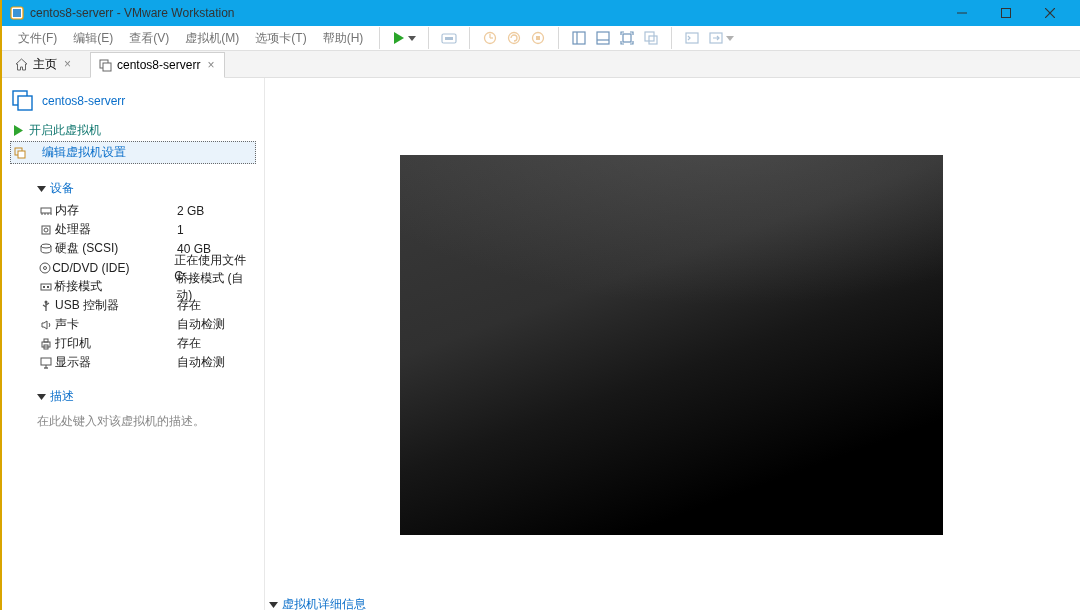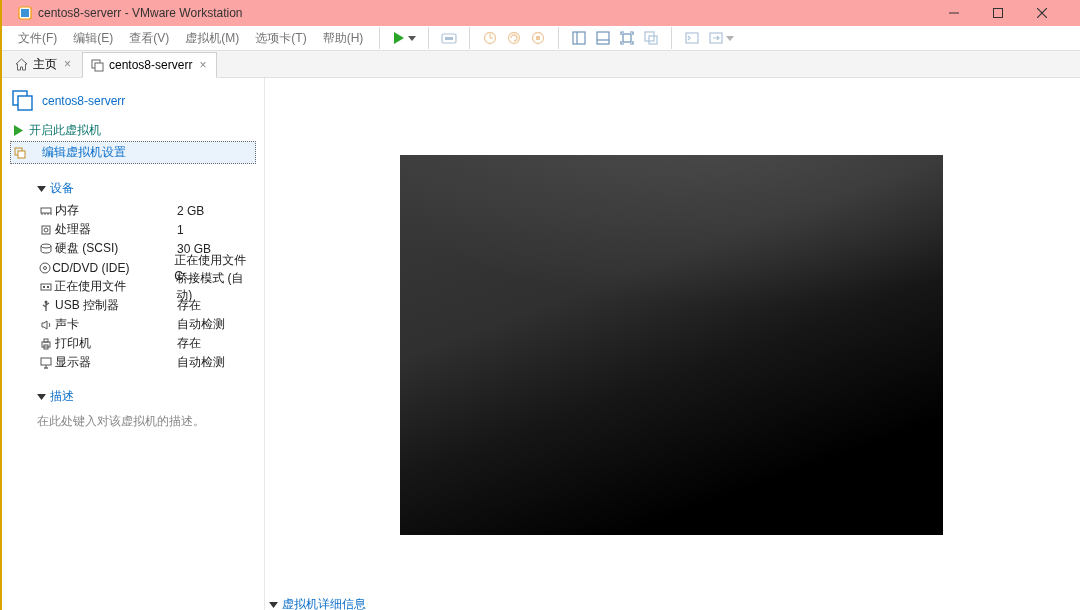--- a/index.html
+++ b/index.html
@@ -1,33 +1,33 @@
 <!DOCTYPE html>
 <html><head>
   <meta charset="utf-8">
   <style>
     * { box-sizing: border-box; margin: 0; padding: 0; font-family: "Microsoft YaHei", "Segoe UI", sans-serif; font-size: 12px; }
     body { width: 1080px; height: 610px; overflow: hidden; background: #fff; border-left: 2px solid #d9a400; }
 
     
-    .title-bar { height: 26px; display: flex; align-items: center; padding: 0 16px; background: #fca5a5; }
+    .title-bar { height: 26px; display: flex; align-items: center; padding: 0 8px; background: #0ea5e9; }
     .title-bar .app-icon { width: 14px; height: 14px; margin-right: 6px; display: flex; align-items: center; justify-content: center; }
     .title-bar .title-text { color: #333; }
     .win-controls { margin-left: auto; display: flex; gap: 0; }
     .win-btn { width: 44px; height: 26px; display: flex; align-items: center; justify-content: center; cursor: pointer; }
 
     
     .menu-bar { height: 24px; display: flex; align-items: center; padding: 0 8px; background: #fff; }
     .menu-item { padding: 3px 8px; color: #737373; cursor: pointer; }
     .tb-sep { width: 1px; height: 22px; background: #d8d8d8; margin: 0 8px; }
     .tb-btn { width: 24px; height: 24px; display: flex; align-items: center; justify-content: center; cursor: pointer; opacity: .8; }
     .play-btn { display: flex; align-items: center; gap: 2px; padding: 2px 4px; cursor: pointer; }
 
     
-    .tabs { height: 28px; border-top: 1px solid #e0e0e0; border-bottom: 1px solid #e0e0e0; background: #f4f4f4; display: flex; align-items: stretch; padding-left: 4px; gap: 0; }
+    .tabs { height: 28px; border-top: 1px solid #e0e0e0; border-bottom: 1px solid #e0e0e0; background: #f4f4f4; display: flex; align-items: stretch; padding-left: 4px; gap: 8px; }
     .tab { display: flex; align-items: center; padding: 0 8px; gap: 5px; border: 1px solid transparent; cursor: pointer; }
     .tab.active { background: #fff; border: 1px solid #d0d0d0; border-bottom: 1px solid #fff; position: relative; top: 1px; }
     .tab .close-x { color: #888; cursor: pointer; padding: 0 2px; }
 
     
     .main { display: flex; height: calc(610px - 26px - 24px - 28px); }
     .side-panel { width: 262px; padding: 6px 8px 8px 8px; overflow: hidden; }
     .vm-title { display: flex; align-items: center; gap: 8px; padding: 6px 2px 8px 2px; color: #0b6fca; font-size: 18px; }
     .vm-title svg { flex-shrink: 0; }
 
@@ -245,41 +245,41 @@
             <span class="dev-value">1</span>
           </div>
           <div class="dev-row">
             <span class="dev-icon">
               <svg width="14" height="14">
                 <ellipse cx="7" cy="4" rx="5" ry="2" fill="none" stroke="#555" stroke-width="1"></ellipse>
                 <path d="M2 4v5c0 1.1 2.2 2 5 2s5-.9 5-2V4" fill="none" stroke="#555" stroke-width="1"></path>
               </svg>
             </span>
             <span class="dev-label">硬盘 (SCSI)</span>
-            <span class="dev-value">30 GB</span>
+            <span class="dev-value">40 GB</span>
           </div>
           <div class="dev-row">
             <span class="dev-icon">
               <svg width="14" height="14">
                 <circle cx="7" cy="7" r="5" fill="none" stroke="#555" stroke-width="1"></circle>
                 <circle cx="7" cy="7" r="1.5" fill="none" stroke="#555" stroke-width="1"></circle>
               </svg>
             </span>
             <span class="dev-label">CD/DVD (IDE)</span>
             <span class="dev-value">正在使用文件 C:...</span>
           </div>
           <div class="dev-row">
             <span class="dev-icon">
               <svg width="14" height="14">
                 <rect x="2" y="4" width="10" height="6" fill="none" stroke="#555" stroke-width="1"></rect>
                 <rect x="4" y="6" width="2" height="2" fill="#555"></rect>
                 <rect x="8" y="6" width="2" height="2" fill="#555"></rect>
               </svg>
             </span>
-            <span class="dev-label">正在使用文件</span>
+            <span class="dev-label">桥接模式</span>
             <span class="dev-value">桥接模式 (自动)</span>
           </div>
           <div class="dev-row">
             <span class="dev-icon">
               <svg width="14" height="14">
                 <circle cx="7" cy="3" r="1.5" fill="#555"></circle>
                 <line x1="7" y1="3" x2="7" y2="12" stroke="#555" stroke-width="1.3"></line>
                 <path d="M7 6l3 -2 M7 8l-3 -2" fill="none" stroke="#555" stroke-width="1.3"></path>
               </svg>
             </span>

